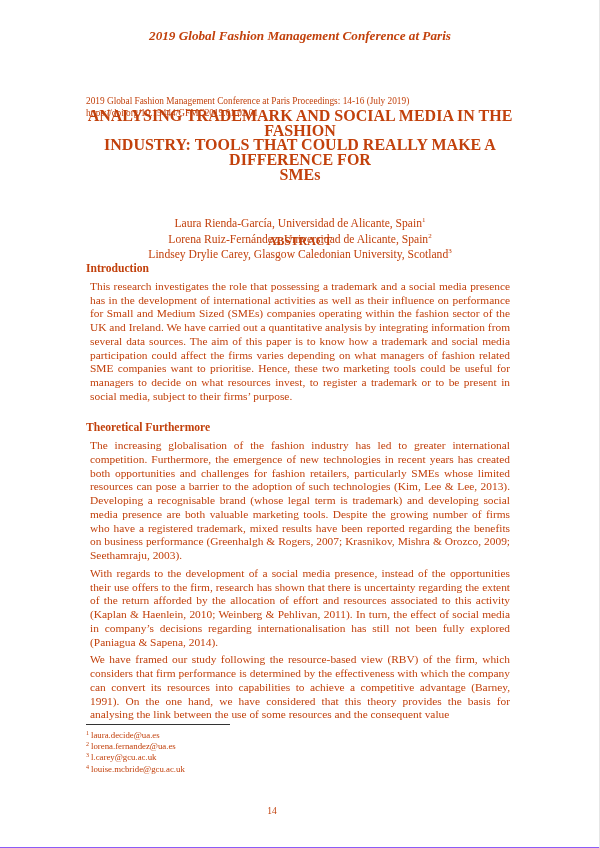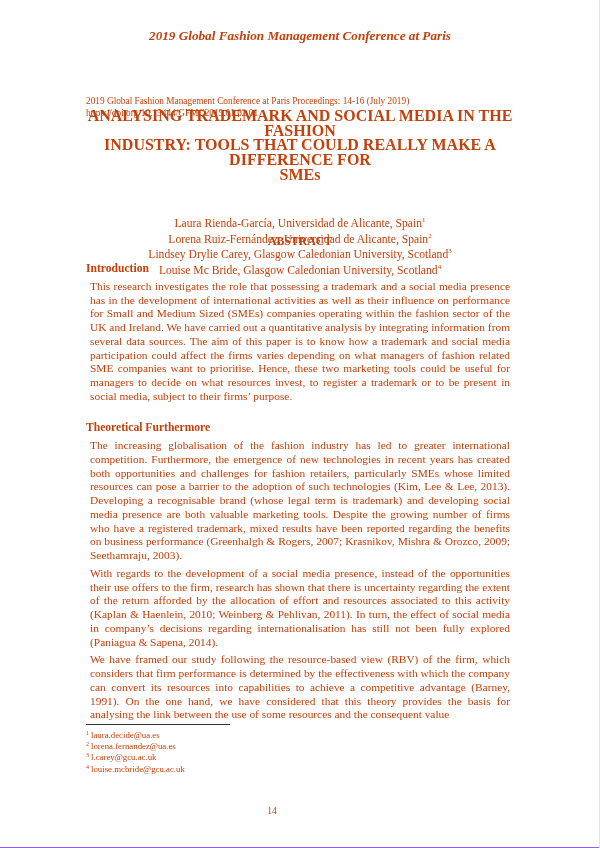--- a/index.html
+++ b/index.html
@@ -64,21 +64,20 @@
   <div class="title">
     <div>ANALYSING TRADEMARK AND SOCIAL MEDIA IN THE FASHION</div>
     <div>INDUSTRY: TOOLS THAT COULD REALLY MAKE A DIFFERENCE FOR</div>
     <div>SMEs</div>
   </div>
 
   <div class="authors">
     <div><span>Laura Rienda-García, Universidad de Alicante, Spain</span><sup>1</sup></div>
     <div><span>Lorena Ruiz-Fernández, Universidad de Alicante, Spain</span><sup>2</sup></div>
     <div><span>Lindsey Drylie Carey, Glasgow Caledonian University, Scotland</span><sup>3</sup></div>
-    <div><span>Louise Mc Bride, Glasgow Caledonian University, Scotland</span><sup>4</sup></div>
   </div>
 
   <div class="abstract-head">ABSTRACT</div>
 
   <div class="body">
     <div class="section-head">Introduction</div>
     <p class="para">This research investigates the role that possessing a trademark and a social media presence has in the development of international activities as well as their influence on performance for Small and Medium Sized (SMEs) companies operating within the fashion sector of the UK and Ireland. We have carried out a quantitative analysis by integrating information from several data sources. The aim of this paper is to know how a trademark and social media participation could affect the firms varies depending on what managers of fashion related SME companies want to prioritise. Hence, these two marketing tools could be useful for managers to decide on what resources invest, to register a trademark or to be present in social media, subject to their firms’ purpose.</p>
     <div class="gap"></div>
     <div class="section-head">Theoretical Furthermore</div>
     <p class="para">The increasing globalisation of the fashion industry has led to greater international competition. Furthermore, the emergence of new technologies in recent years has created both opportunities and challenges for fashion retailers, particularly SMEs whose limited resources can pose a barrier to the adoption of such technologies (Kim, Lee &amp; Lee, 2013). Developing a recognisable brand (whose legal term is trademark) and developing social media presence are both valuable marketing tools. Despite the growing number of firms who have a registered trademark, mixed results have been reported regarding the benefits on business performance (Greenhalgh &amp; Rogers, 2007; Krasnikov, Mishra &amp; Orozco, 2009; Seethamraju, 2003).</p>

